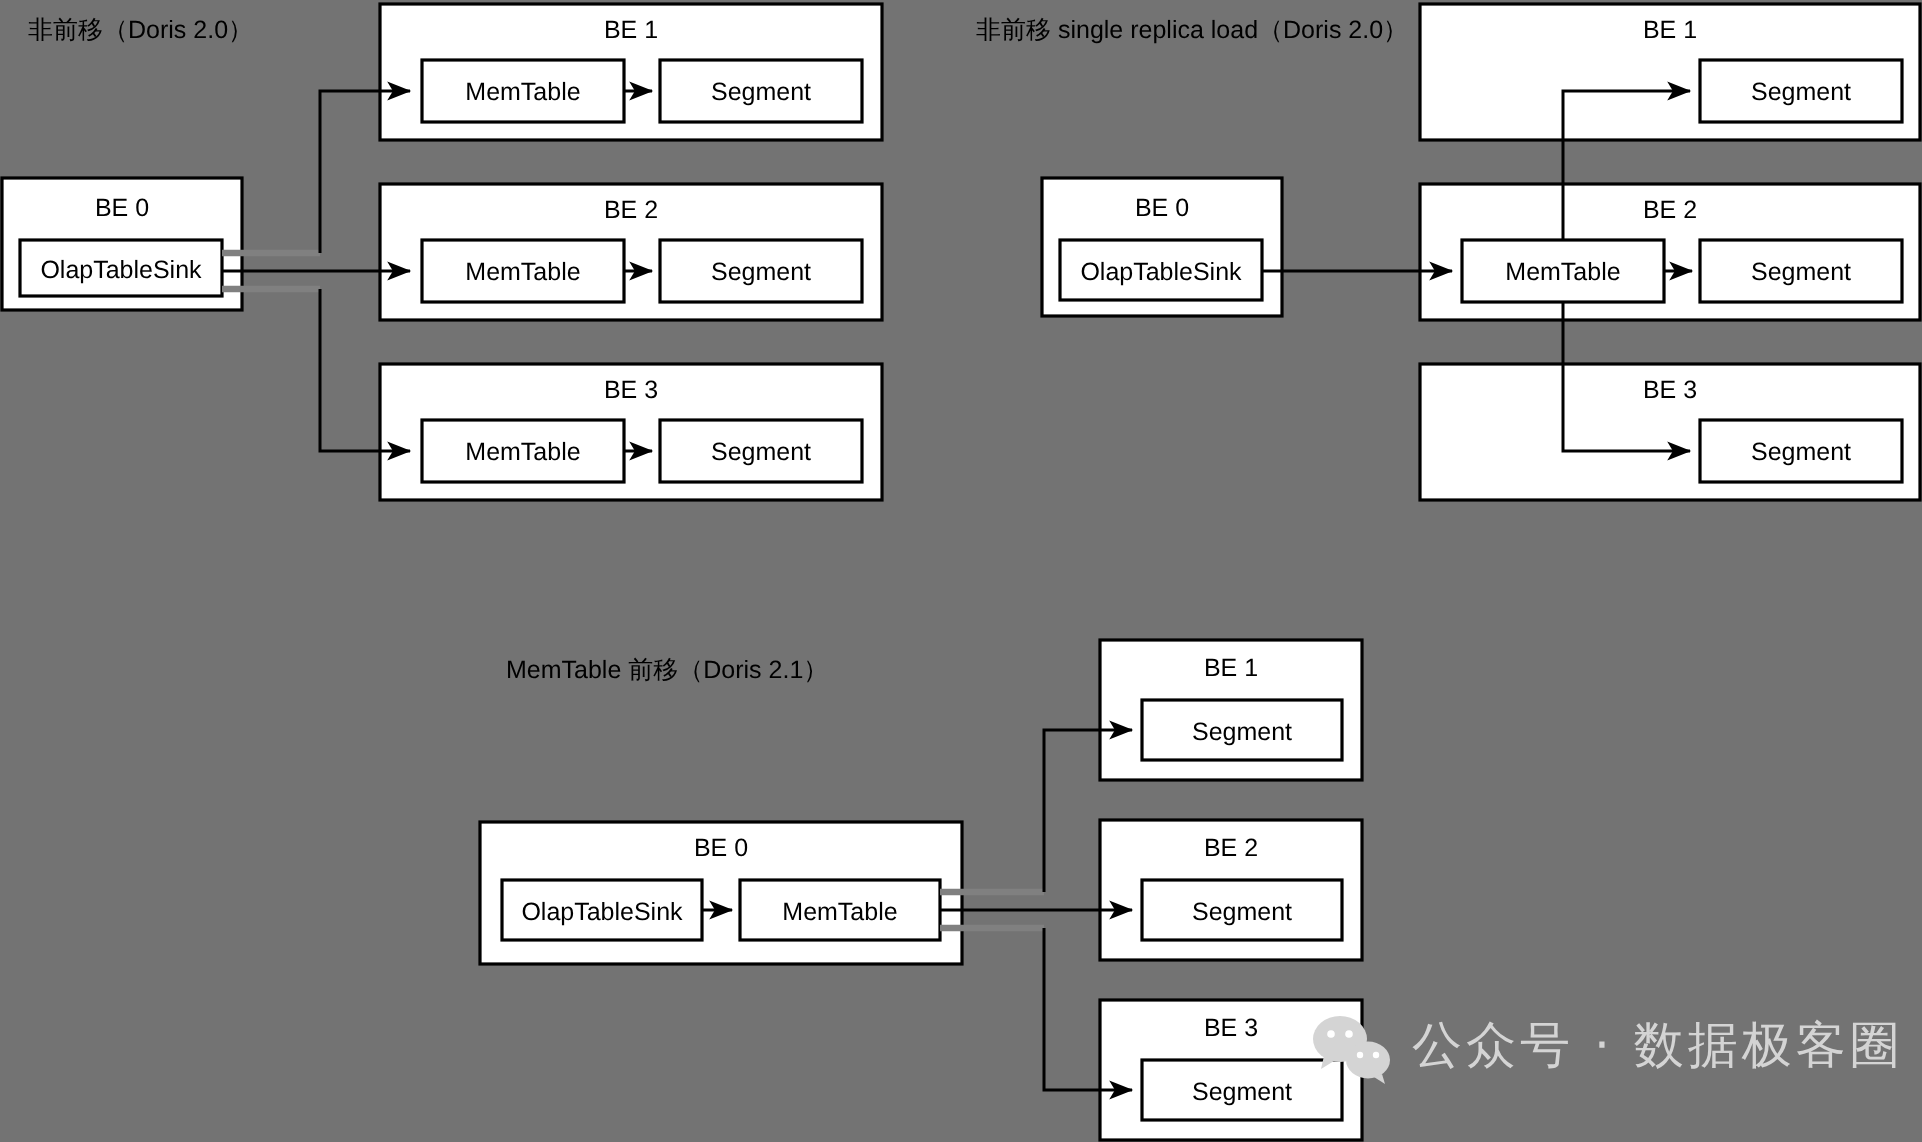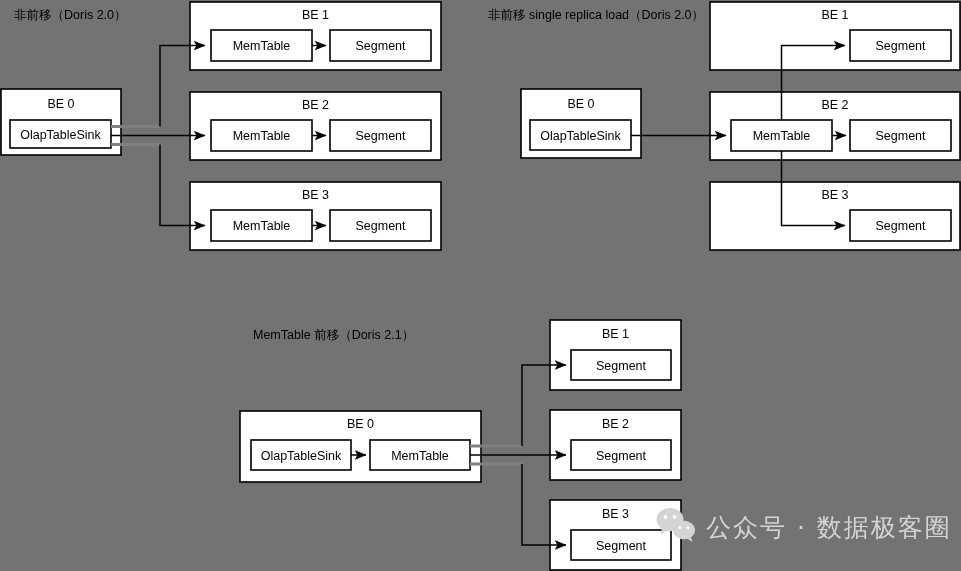--- a/index.html
+++ b/index.html
@@ -54,21 +54,21 @@
     font-size: 12.5px;
     text-anchor: middle;
   }
   text.node-label {
     font-size: 12.5px;
     text-anchor: middle;
   }
   .watermark {
     position: absolute;
     display: flex;
-    align-items: flex-end;
+    align-items: flex-start;
     gap: 9px;
     pointer-events: none;
     user-select: none;
   }
   .watermark .wm-text {
     color: #d4d4d4;
     font-size: 25px;
     font-family: "DejaVu Sans", "Liberation Sans", sans-serif;
     letter-spacing: 2px;
     white-space: nowrap;

